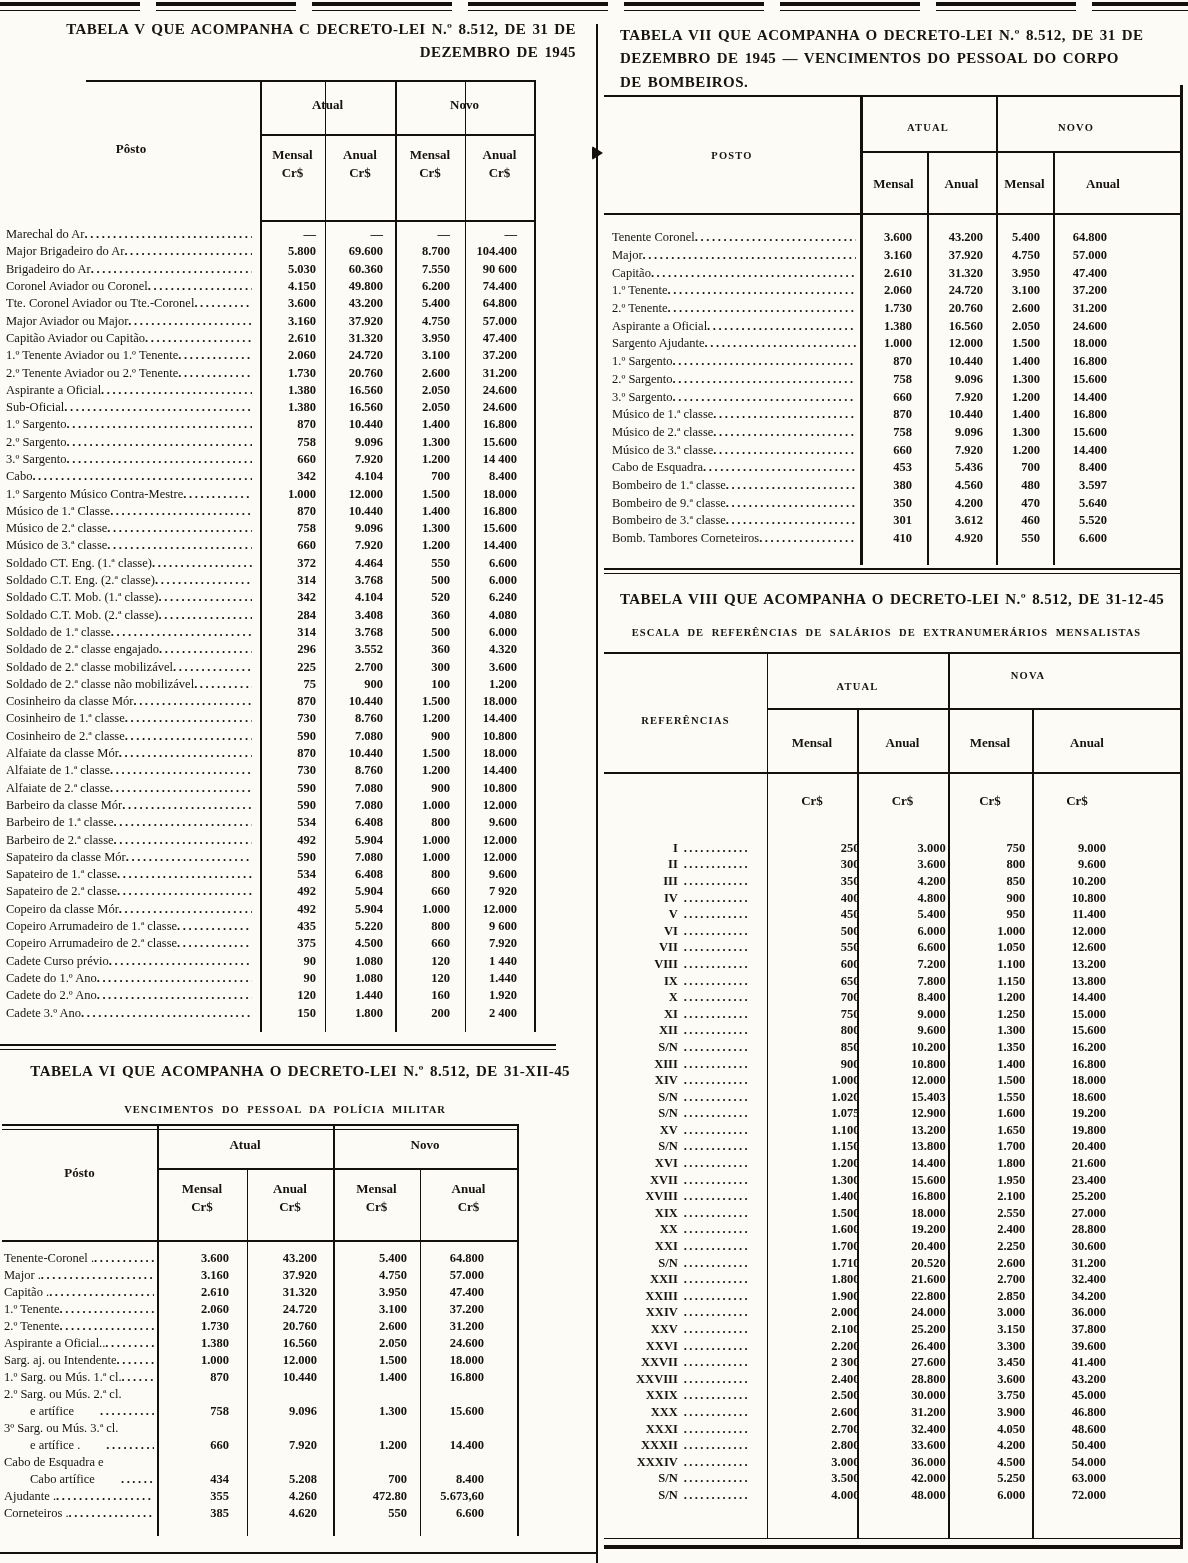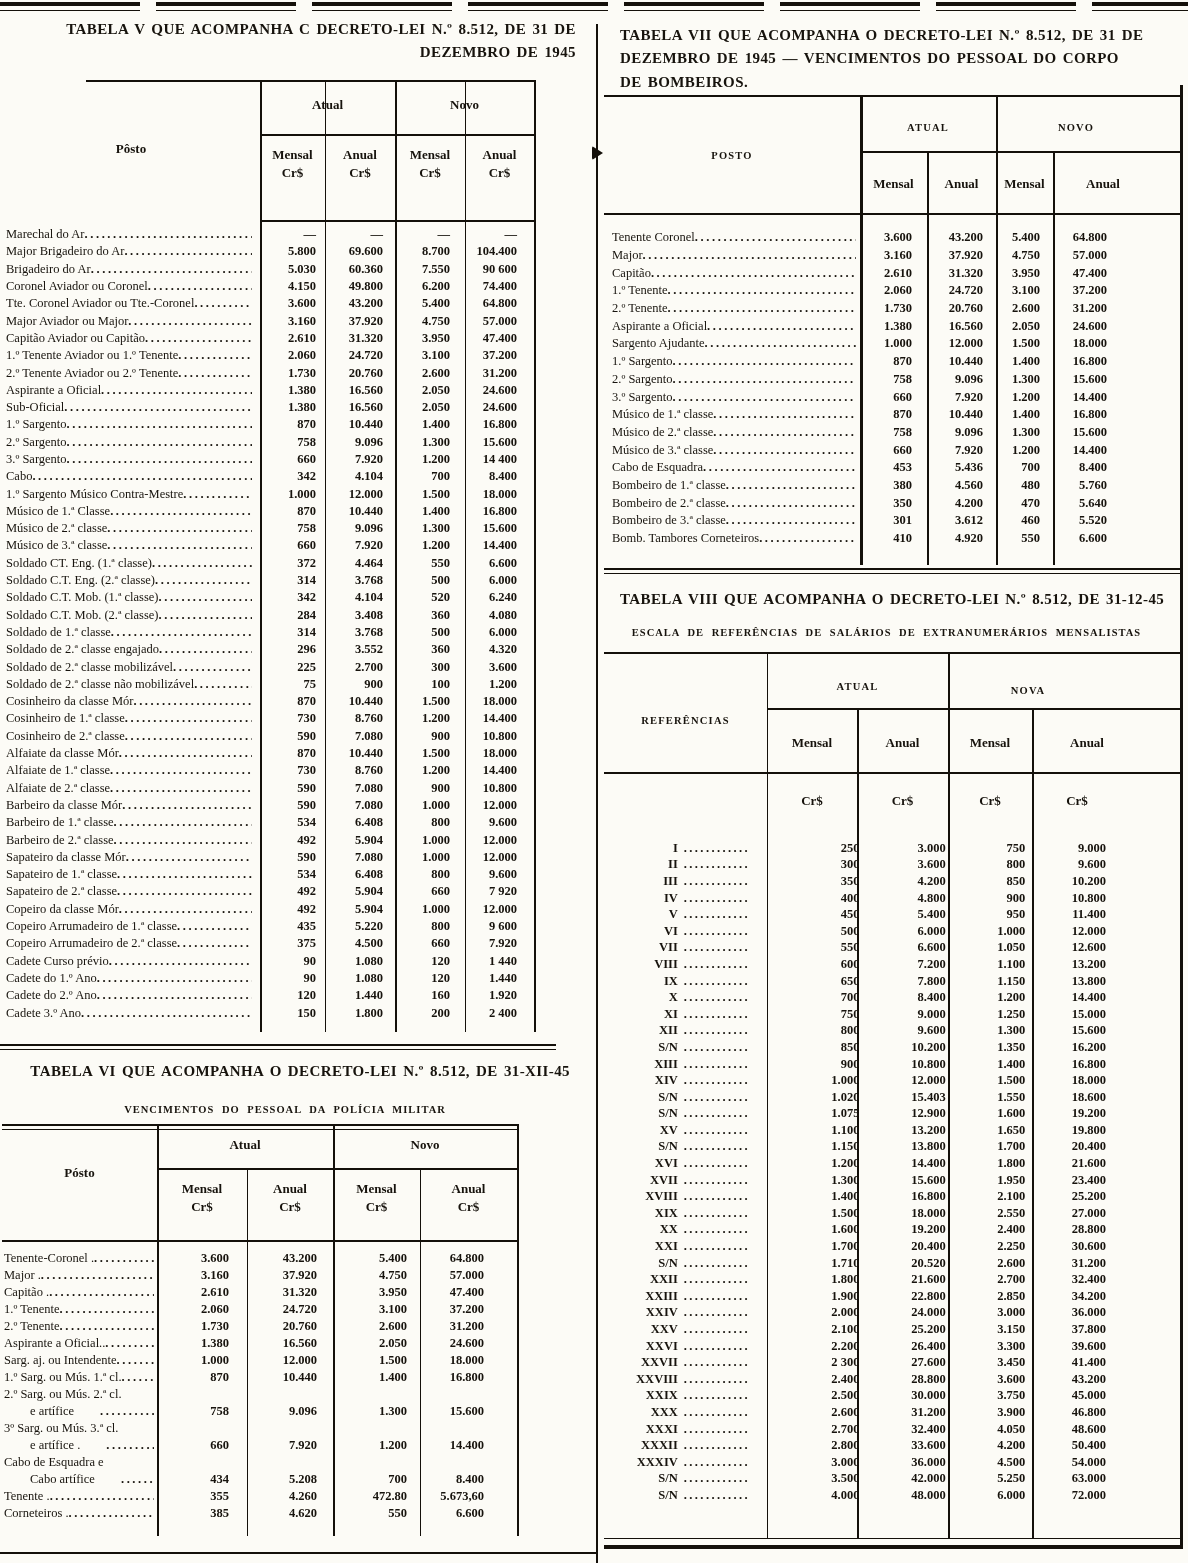--- a/index.html
+++ b/index.html
@@ -825,21 +825,21 @@
               </div>
             </div>
             <div class="num c0">434</div>
             <div class="num c1">5.208</div>
             <div class="num c2">700</div>
             <div class="num c3">8.400</div>
           </div>
           <div class="trow">
             <div class="lbl">
               <div class="lline">
-                <span class="lt">Tenente .</span>
+                <span class="lt">Ajudante .</span>
                 <span class="dots"></span>
               </div>
             </div>
             <div class="num c0">355</div>
             <div class="num c1">4.260</div>
             <div class="num c2">472.80</div>
             <div class="num c3">5.673,60</div>
           </div>
           <div class="trow">
             <div class="lbl">
@@ -1053,26 +1053,26 @@
         <div class="trow">
           <div class="lbl">
             <div class="lline">
               <span class="lt">Bombeiro de 1.ª classe</span>
               <span class="dots"></span>
             </div>
           </div>
           <div class="num c0">380</div>
           <div class="num c1">4.560</div>
           <div class="num c2">480</div>
-          <div class="num c3">5.760</div>
-        </div>
-        <div class="trow">
-          <div class="lbl">
-            <div class="lline">
-              <span class="lt">Bombeiro de 2.ª classe</span>
+          <div class="num c3">3.597</div>
+        </div>
+        <div class="trow">
+          <div class="lbl">
+            <div class="lline">
+              <span class="lt">Bombeiro de 9.ª classe</span>
               <span class="dots"></span>
             </div>
           </div>
           <div class="num c0">350</div>
           <div class="num c1">4.200</div>
           <div class="num c2">470</div>
           <div class="num c3">5.640</div>
         </div>
         <div class="trow">
           <div class="lbl">
@@ -1110,21 +1110,21 @@
   <div class="tbl t8">
     <div class="hline" style="left:0;right:0;top:0;"></div>
     <div class="hline" style="left:163px;right:0;top:56px;"></div>
     <div class="hline" style="left:0;right:0;top:120px;"></div>
     <div class="vline" style="left:163px;top:0;height:886px;width:1px;"></div>
     <div class="vline" style="left:253px;top:56px;height:830px;width:2px;"></div>
     <div class="vline" style="left:344px;top:0;height:886px;"></div>
     <div class="vline" style="left:428px;top:56px;height:830px;width:2px;"></div>
     <div class="hcell hsmall" style="left:0;top:62px;width:163px;">REFERÊNCIAS</div>
     <div class="hcell hsmall" style="left:163px;top:28px;width:181px;">ATUAL</div>
-    <div class="hcell hsmall" style="left:344px;top:32px;width:160px;">NOVA</div>
+    <div class="hcell hsmall" style="left:344px;top:17px;width:160px;">NOVA</div>
     <div class="hcell" style="left:163px;top:82px;width:90px;">Mensal</div>
     <div class="hcell" style="left:253px;top:82px;width:91px;">Anual</div>
     <div class="hcell" style="left:344px;top:82px;width:84px;">Mensal</div>
     <div class="hcell" style="left:428px;top:82px;width:110px;">Anual</div>
     <div class="hcell" style="left:163px;top:140px;width:90px;">Cr$</div>
     <div class="hcell" style="left:253px;top:140px;width:91px;">Cr$</div>
     <div class="hcell" style="left:344px;top:140px;width:84px;">Cr$</div>
     <div class="hcell" style="left:428px;top:140px;width:90px;">Cr$</div>
     <div class="rows">
         <div class="trow">

